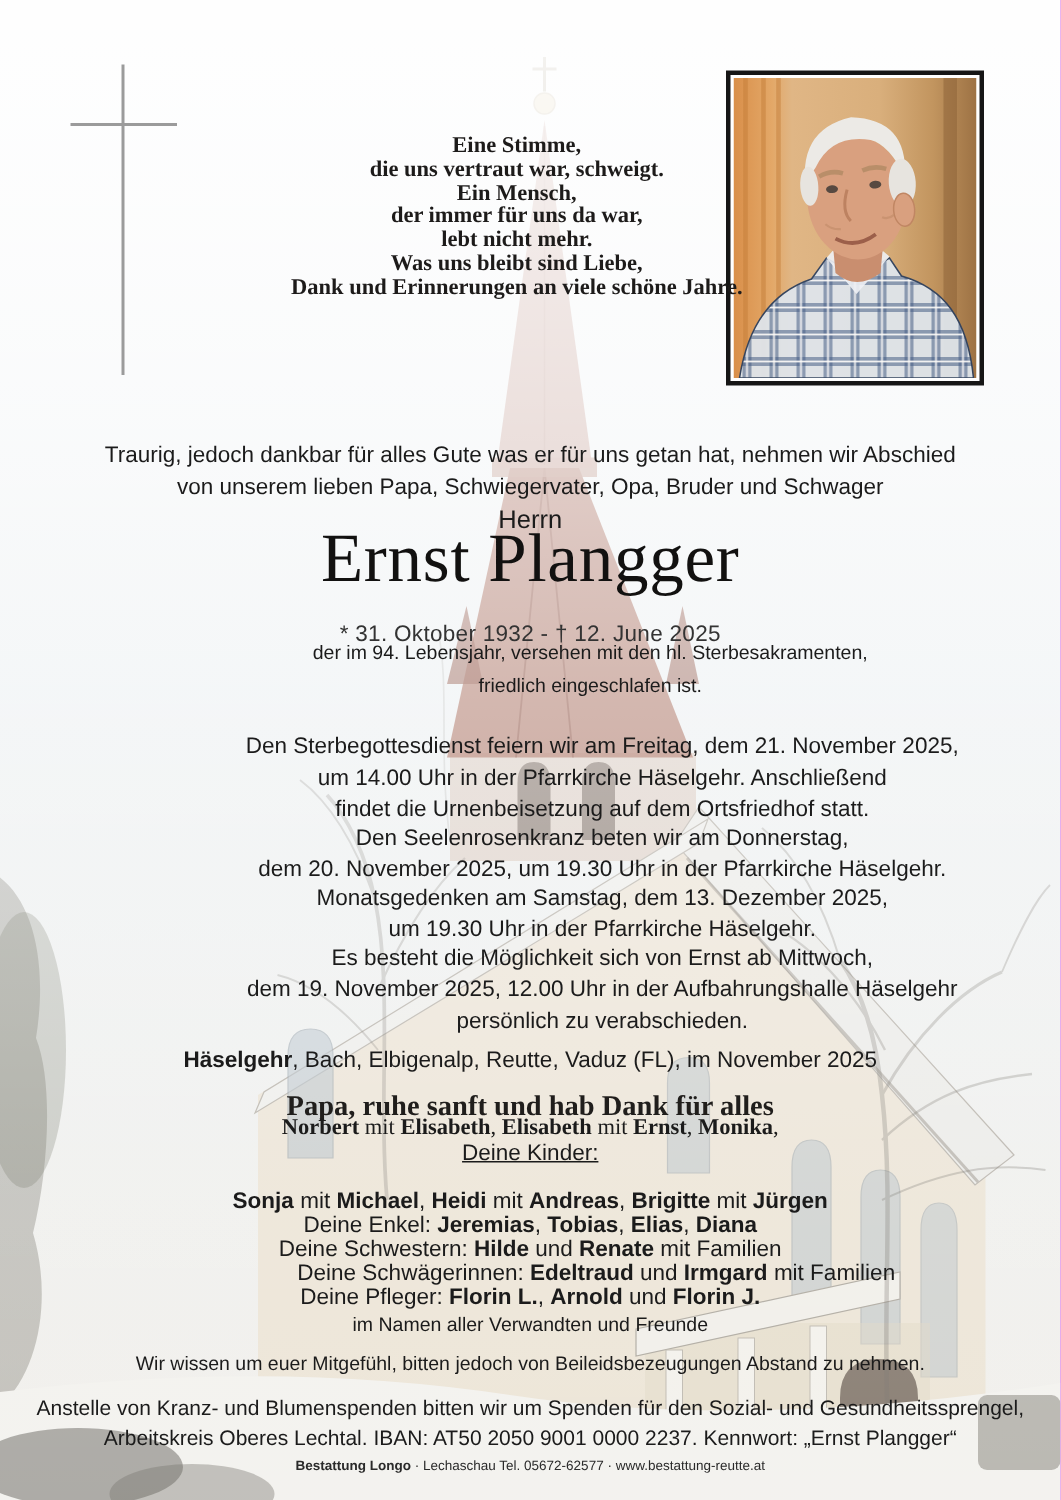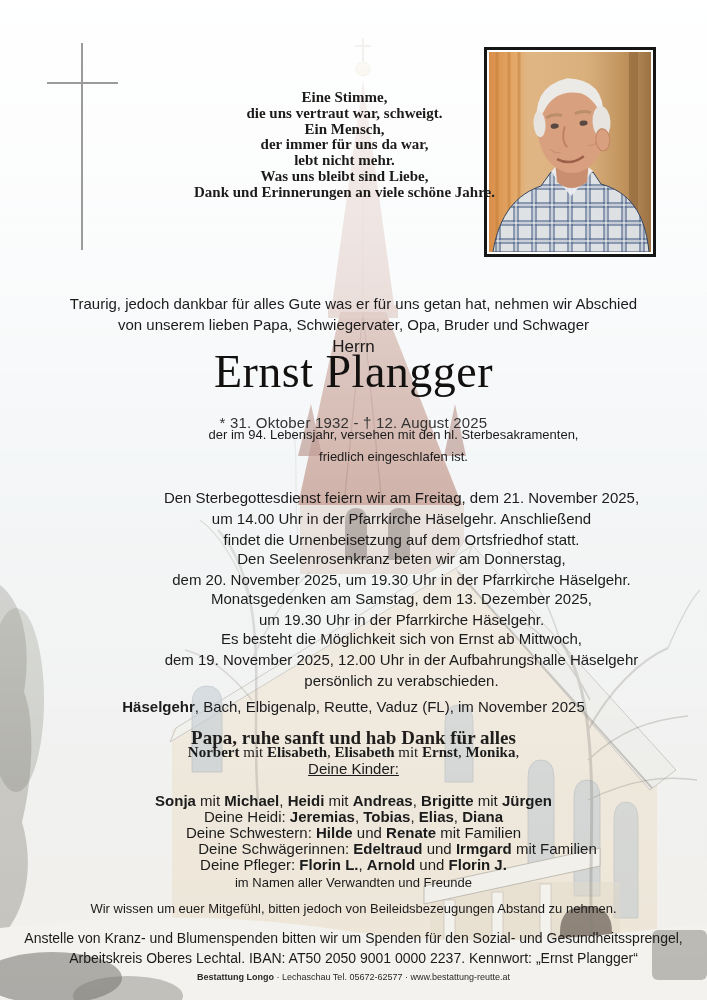--- a/index.html
+++ b/index.html
@@ -180,21 +180,21 @@
     <div>Dank und Erinnerungen an viele schöne Jahre.</div>
   </div>
 
   <div class="abs intro">
     <div>Traurig, jedoch dankbar für alles Gute was er für uns getan hat, nehmen wir Abschied</div>
     <div>von unserem lieben Papa, Schwiegervater, Opa, Bruder und Schwager</div>
   </div>
   <div class="abs salutation">Herrn</div>
 
   <h1 class="abs name">Ernst Plangger</h1>
-  <div class="abs dates">* 31. Oktober 1932 - † 12. August 2025</div>
+  <div class="abs dates">* 31. Oktober 1932 - † 12. June 2025</div>
 
   <div class="abs passing">
     <div>der im 94. Lebensjahr, versehen mit den hl. Sterbesakramenten,</div>
     <div>friedlich eingeschlafen ist.</div>
   </div>
 
   <div class="abs para p1">
     <div>Den Sterbegottesdienst feiern wir am Freitag, dem 21. November 2025,</div>
     <div>um 14.00 Uhr in der Pfarrkirche Häselgehr. Anschließend</div>
     <div>findet die Urnenbeisetzung auf dem Ortsfriedhof statt.</div>
@@ -213,21 +213,21 @@
     <div>persönlich zu verabschieden.</div>
   </div>
 
   <div class="abs places"><span class="b">Häselgehr</span><span>, Bach, Elbigenalp, Reutte, Vaduz (FL), im November 2025</span></div>
 
   <div class="abs farewell">Papa, ruhe sanft und hab Dank für alles</div>
 
   <div class="abs family-heading">Deine Kinder:</div>
   <div class="abs fam f1"><span class="b">Norbert</span><span> mit </span><span class="b">Elisabeth</span><span>, </span><span class="b">Elisabeth</span><span> mit </span><span class="b">Ernst</span><span>, </span><span class="b">Monika</span><span>,</span></div>
   <div class="abs fam f2"><span class="b">Sonja</span><span> mit </span><span class="b">Michael</span><span>, </span><span class="b">Heidi</span><span> mit </span><span class="b">Andreas</span><span>, </span><span class="b">Brigitte</span><span> mit </span><span class="b">Jürgen</span></div>
-  <div class="abs fam f3"><span>Deine Heidi: </span><span class="b">Jeremias</span><span>, </span><span class="b">Tobias</span><span>, </span><span class="b">Elias</span><span>, </span><span class="b">Diana</span></div>
+  <div class="abs fam f3"><span>Deine Enkel: </span><span class="b">Jeremias</span><span>, </span><span class="b">Tobias</span><span>, </span><span class="b">Elias</span><span>, </span><span class="b">Diana</span></div>
   <div class="abs fam f4"><span>Deine Schwestern: </span><span class="b">Hilde</span><span> und </span><span class="b">Renate</span><span> mit Familien</span></div>
   <div class="abs fam f5"><span>Deine Schwägerinnen: </span><span class="b">Edeltraud</span><span> und </span><span class="b">Irmgard</span><span> mit Familien</span></div>
   <div class="abs fam f6"><span>Deine Pfleger: </span><span class="b">Florin L.</span><span>, </span><span class="b">Arnold</span><span> und </span><span class="b">Florin J.</span></div>
   <div class="abs family-closing">im Namen aller Verwandten und Freunde</div>
 
   <div class="abs condolence">Wir wissen um euer Mitgefühl, bitten jedoch von Beileidsbezeugungen Abstand zu nehmen.</div>
 
   <div class="abs donation">
     <div>Anstelle von Kranz- und Blumenspenden bitten wir um Spenden für den Sozial- und Gesundheitssprengel,</div>
     <div>Arbeitskreis Oberes Lechtal. IBAN: AT50 2050 9001 0000 2237. Kennwort: „Ernst Plangger“</div>

